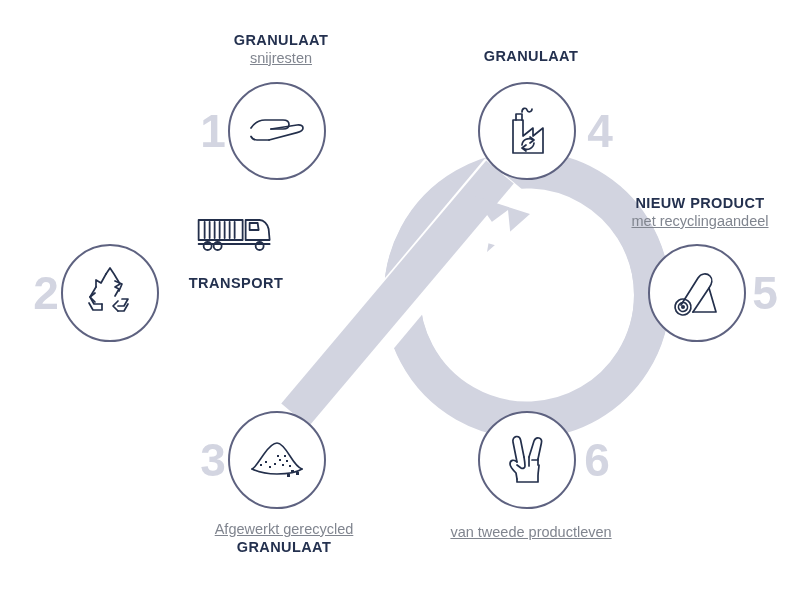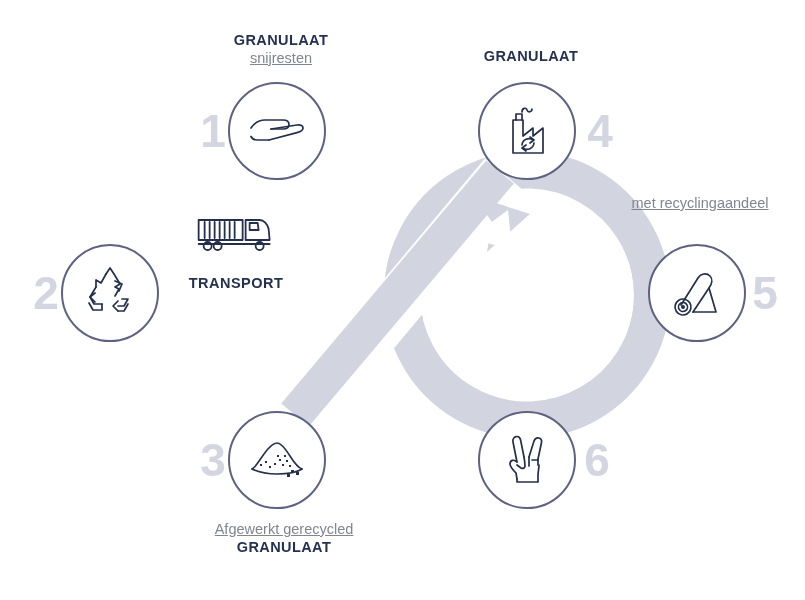--- a/index.html
+++ b/index.html
@@ -243,19 +243,21 @@
   <div class="label" style="left:284px;top:521px;">
     <span class="t2">Afgewerkt gerecycled</span>
     <span class="t1">GRANULAAT</span>
   </div>
 
   <div class="label" style="left:531px;top:48px;">
     <span class="t1">GRANULAAT</span>
   </div>
 
   <div class="label" style="left:700px;top:195px;">
+    <span class="t1">NIEUW PRODUCT</span>
     <span class="t2">met recyclingaandeel</span>
   </div>
 
   <div class="label" style="left:531px;top:524px;">
+    <span class="t2">van tweede productleven</span>
   </div>
 
 </div>
 
 </body></html>

